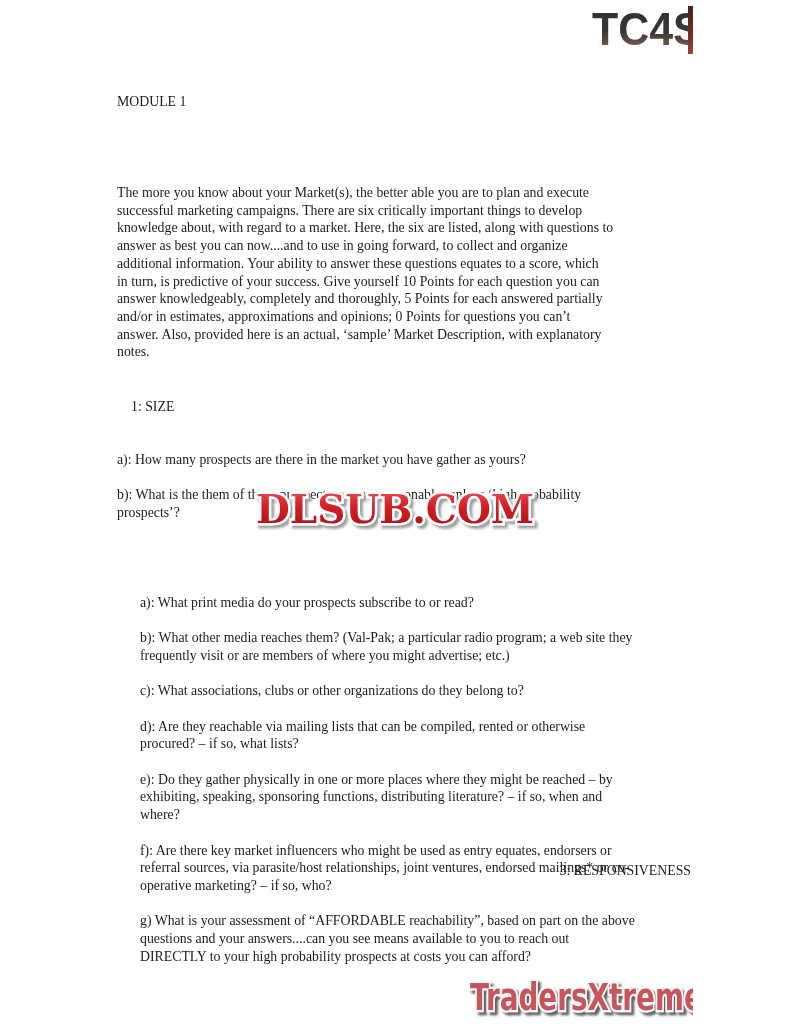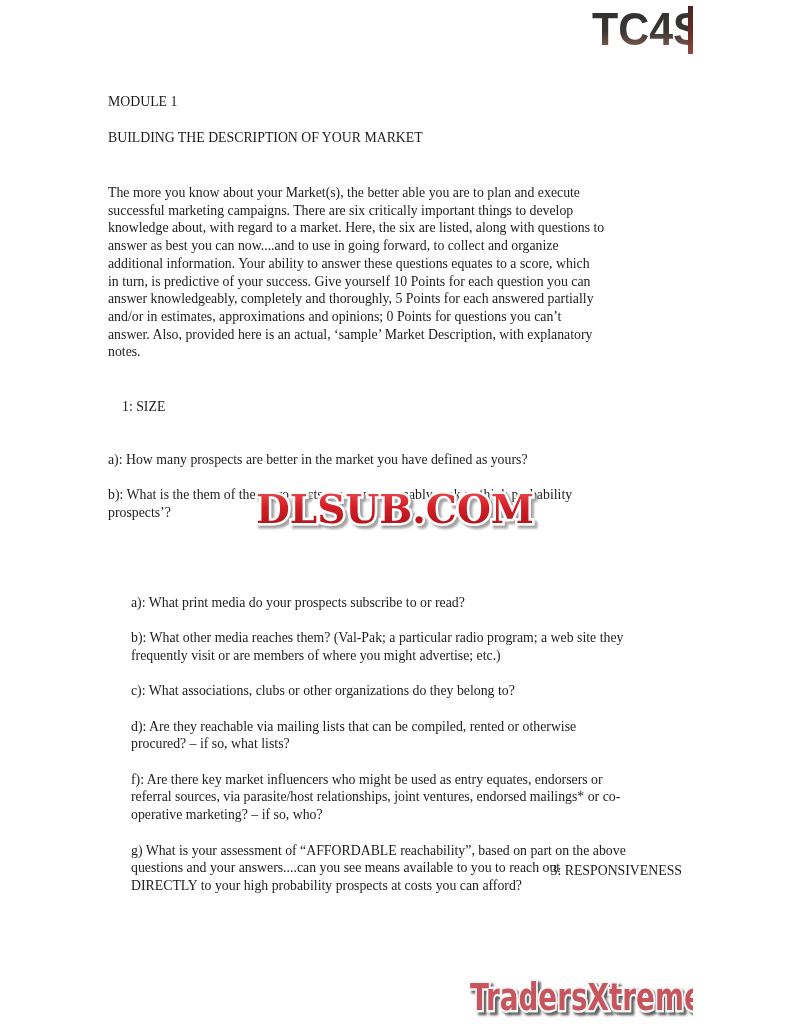--- a/index.html
+++ b/index.html
@@ -8,21 +8,21 @@
     position: relative;
     width: 693px;
     height: 1024px;
     background: #ffffff;
     overflow: hidden;
     font-family: "Liberation Serif", serif;
     color: #1c1c1c;
   }
   .doc-text {
     position: absolute;
-    left: 108px;
+    left: 117px;
     width: 574px;
     font-size: 13.8px;
     line-height: 17.7px;
     white-space: pre-line;
     color: #1c1c1c;
   }
   .module-title   { top: 93px; }
   .doc-heading    { top: 129px; }
   .intro-par      { top: 184px; }
   .sec1-title     { top: 398px; margin-left: 14px; }
@@ -74,37 +74,36 @@
         <stop offset="55%" stop-color="#3a3634"></stop>
         <stop offset="100%" stop-color="#9c6a5c"></stop>
       </linearGradient>
     </defs>
     <text x="0" y="43" font-family="Liberation Sans, sans-serif" font-weight="bold" font-size="46" fill="url(#tc4sGrad)" textLength="186" lengthAdjust="spacingAndGlyphs">TC4S.net</text>
   </svg>
   <div class="edge-mark"></div>
 
   <div class="doc-text module-title">MODULE 1</div>
 
-  <div class="doc-text doc-heading">BUILDING THE DESCRIPTION OF YOUR MARKET</div>
 
   <div class="doc-text intro-par">The more you know about your Market(s), the better able you are to plan and execute
 successful marketing campaigns. There are six critically important things to develop
 knowledge about, with regard to a market. Here, the six are listed, along with questions to
 answer as best you can now....and to use in going forward, to collect and organize
 additional information. Your ability to answer these questions equates to a score, which
 in turn, is predictive of your success. Give yourself 10 Points for each question you can
 answer knowledgeably, completely and thoroughly, 5 Points for each answered partially
 and/or in estimates, approximations and opinions; 0 Points for questions you can’t
 answer. Also, provided here is an actual, ‘sample’ Market Description, with explanatory
 notes.</div>
 
   <div class="doc-text sec1-title">1: SIZE</div>
 
   <div class="doc-text sec1-items">
-    <div class="item">a): How many prospects are better in the market you have defined as yours?</div>
+    <div class="item">a): How many prospects are there in the market you have gather as yours?</div>
     <div class="item">b): What is the them of these prospects you can reasonably rank as ‘high probability
 prospects’?</div>
   </div>
 
   <svg class="dlsub-logo" viewBox="0 0 292 52">
     <defs>
       <linearGradient id="dlsubGrad" x1="0" y1="0" x2="0" y2="1">
         <stop offset="0%" stop-color="#ef5a5e"></stop>
         <stop offset="45%" stop-color="#d42027"></stop>
         <stop offset="100%" stop-color="#a50f16"></stop>
@@ -117,20 +116,23 @@
   </svg>
 
 
   <div class="doc-text sec2-items">
     <div class="item">a): What print media do your prospects subscribe to or read?</div>
     <div class="item">b): What other media reaches them? (Val-Pak; a particular radio program; a web site they
 frequently visit or are members of where you might advertise; etc.)</div>
     <div class="item">c): What associations, clubs or other organizations do they belong to?</div>
     <div class="item">d): Are they reachable via mailing lists that can be compiled, rented or otherwise
 procured? – if so, what lists?</div>
+    <div class="item">e): Do they gather physically in one or more places where they might be reached – by
+exhibiting, speaking, sponsoring functions, distributing literature? – if so, when and
+where?</div>
     <div class="item">f): Are there key market influencers who might be used as entry equates, endorsers or
 referral sources, via parasite/host relationships, joint ventures, endorsed mailings* or co-
 operative marketing? – if so, who?</div>
     <div class="item">g) What is your assessment of “AFFORDABLE reachability”, based on part on the above
 questions and your answers....can you see means available to you to reach out
 DIRECTLY to your high probability prospects at costs you can afford?</div>
   </div>
 
   <div class="doc-text sec3-title">3: RESPONSIVENESS</div>
 

